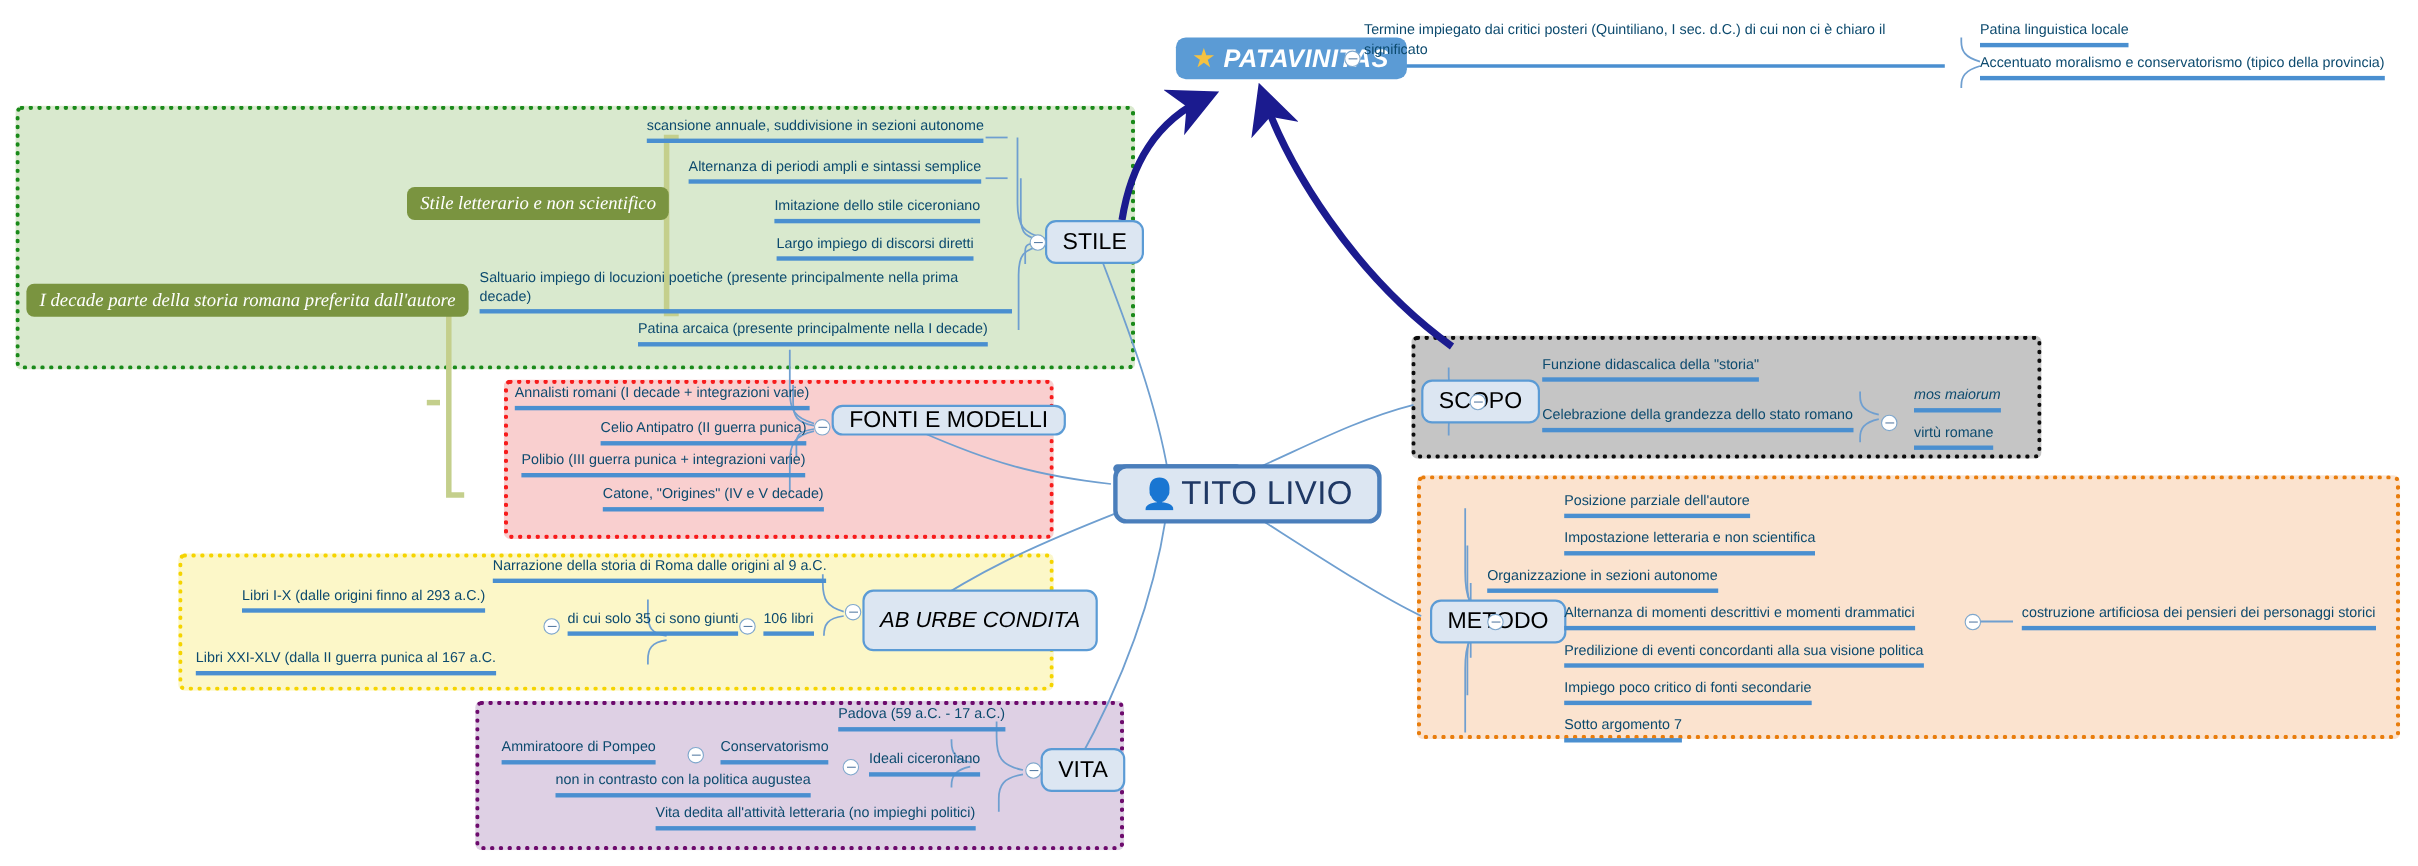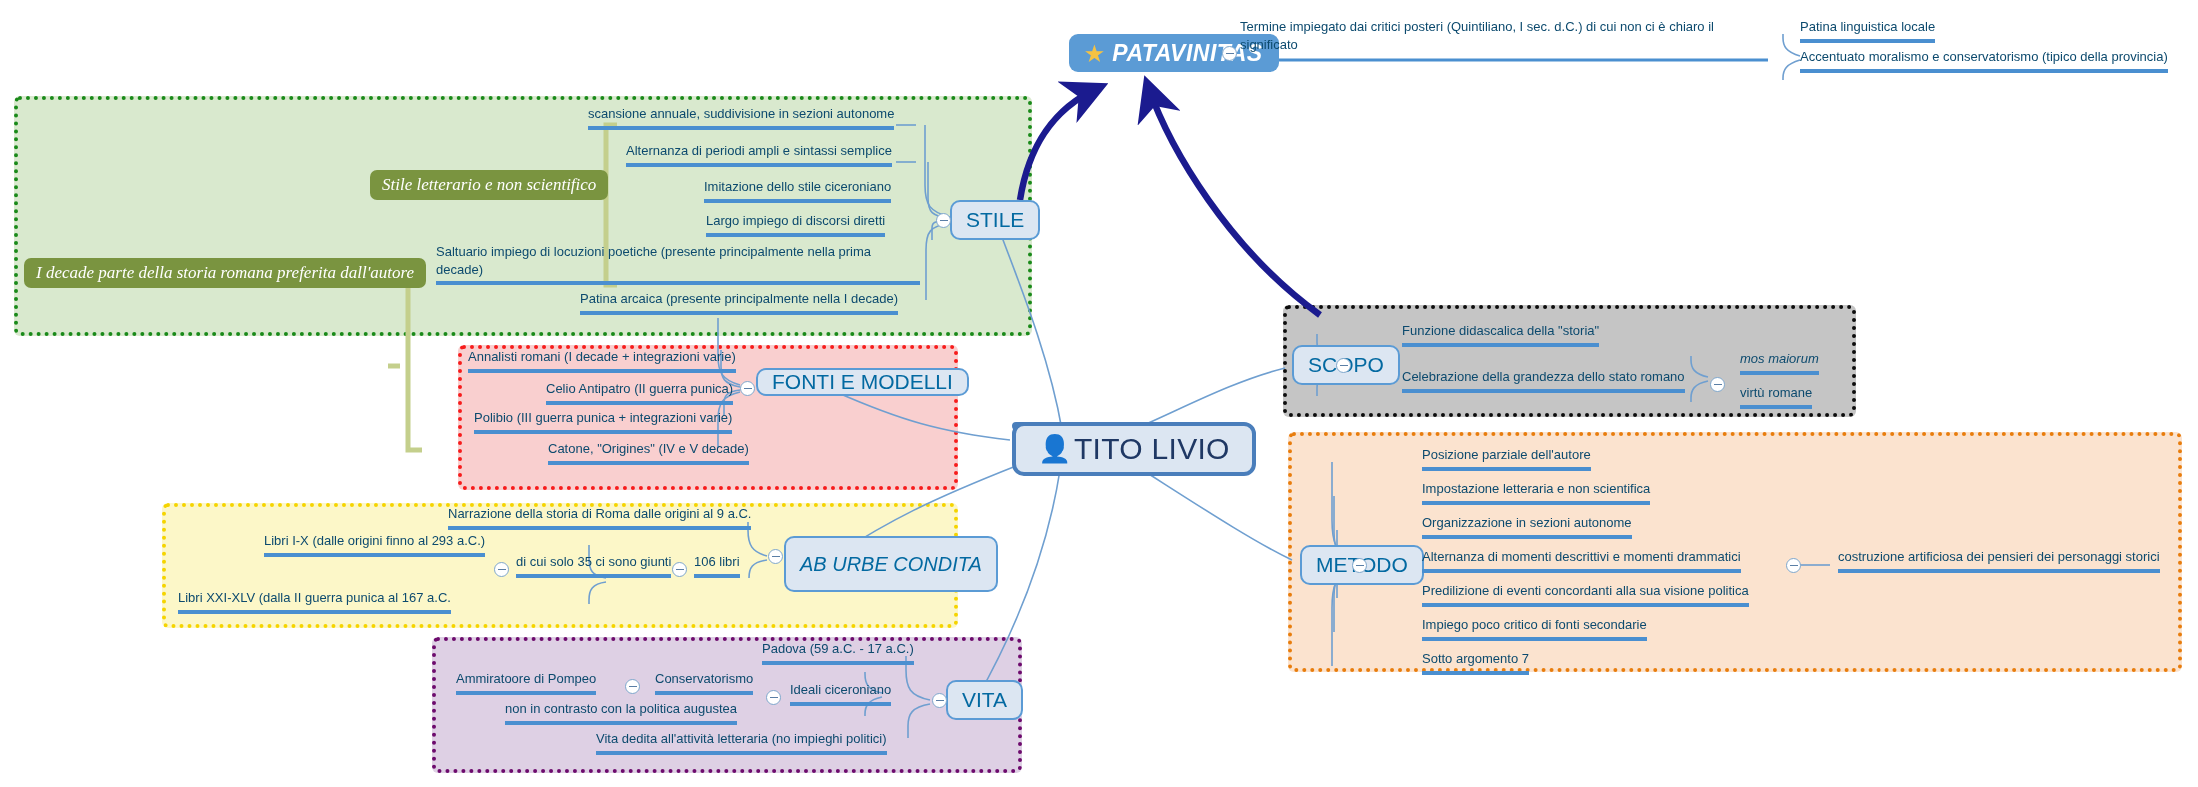--- a/index.html
+++ b/index.html
@@ -31,21 +31,21 @@
   .node{position:absolute;box-sizing:border-box;display:flex;
         align-items:center;justify-content:center;white-space:nowrap;}
 
   
   .root{background:#dce6f2;border:4px solid #4a7ebb;border-radius:12px;
         color:#1f3864;font-size:30px;padding:0 22px;letter-spacing:.3px;}
   .root .ico{color:#f5a623;font-size:27px;margin-right:2px;line-height:1;}
 
   
   .branch{background:#dce6f2;border:2.5px solid #5b9bd5;border-radius:10px;
-          color:#0369a1;font-size:21px;padding:0 14px;justify-content:center;}
+          color:#000000;font-size:21px;padding:0 14px;justify-content:center;}
   .branch.ital{font-style:italic;font-size:20px;}
 
   
   .pata{background:#5b9bd5;border-radius:9px;color:#ffffff;font-size:23px;
         font-style:italic;font-weight:bold;padding:0 16px;letter-spacing:.5px;}
   .pata .star{color:#f5c242;font-size:21px;margin-right:8px;
               font-style:normal;line-height:1;}
 
   
   .leaf{position:absolute;color:#0c4a6e;font-size:13px;line-height:1.35;
@@ -211,21 +211,21 @@
   <div class="node branch ital" style="left:784px;top:536px;height:56px;">
     <span>AB URBE CONDITA</span>
   </div>
   <div class="toggle" style="left:768px;top:549px;"></div>
 
   <div class="leaf" style="left:448px;top:505px;">Narrazione della storia di Roma dalle origini al 9 a.C.</div>
   <div class="leaf" style="left:694px;top:553px;">106 libri</div>
   <div class="toggle" style="left:672px;top:562px;"></div>
   <div class="leaf" style="left:516px;top:553px;">di cui solo 35 ci  sono giunti</div>
   <div class="toggle" style="left:494px;top:562px;"></div>
-  <div class="leaf" style="left:220px;top:532px;margin-left:44px;">Libri I-X (dalle origini finno al 293 a.C.)</div>
+  <div class="leaf" style="left:220px;top:532px;">Libri I-X (dalle origini finno al 293 a.C.)</div>
   <div class="leaf" style="left:178px;top:589px;">Libri XXI-XLV (dalla II guerra punica al 167 a.C.</div>
 
   <div class="node branch" style="left:946px;top:680px;height:40px;">
     <span>VITA</span>
   </div>
   <div class="toggle" style="left:932px;top:693px;"></div>
 
   <div class="leaf" style="left:762px;top:640px;">Padova (59 a.C. - 17 a.C.)</div>
   <div class="leaf" style="left:790px;top:681px;">Ideali ciceroniano</div>
   <div class="toggle" style="left:766px;top:690px;"></div>
@@ -246,21 +246,21 @@
   <div class="leaf ital" style="left:1740px;top:350px;">mos maiorum</div>
   <div class="leaf" style="left:1740px;top:384px;">virtù romane</div>
 
   <div class="node branch" style="left:1300px;top:545px;height:40px;">
     <span>METODO</span>
   </div>
   <div class="toggle" style="left:1352px;top:558px;"></div>
 
   <div class="leaf" style="left:1422px;top:446px;">Posizione parziale dell'autore</div>
   <div class="leaf" style="left:1422px;top:480px;">Impostazione letteraria e non scientifica</div>
-  <div class="leaf" style="left:1422px;top:514px;text-align:right;">Organizzazione in sezioni autonome</div>
+  <div class="leaf" style="left:1352px;top:514px;text-align:right;">Organizzazione in sezioni autonome</div>
   <div class="leaf" style="left:1422px;top:548px;">Alternanza di momenti descrittivi e momenti drammatici</div>
   <div class="toggle" style="left:1786px;top:558px;"></div>
   <div class="leaf" style="left:1838px;top:548px;">costruzione artificiosa dei pensieri dei personaggi storici</div>
   <div class="leaf" style="left:1422px;top:582px;">Predilizione di eventi concordanti alla sua visione politica</div>
   <div class="leaf" style="left:1422px;top:616px;">Impiego poco critico di fonti secondarie</div>
   <div class="leaf" style="left:1422px;top:650px;">Sotto argomento 7</div>
 
 </div>
 
 </body></html>

